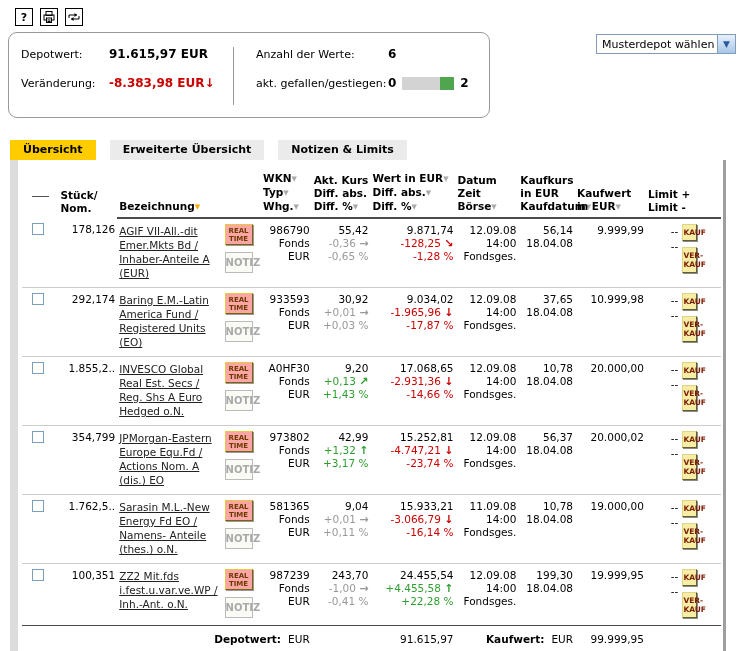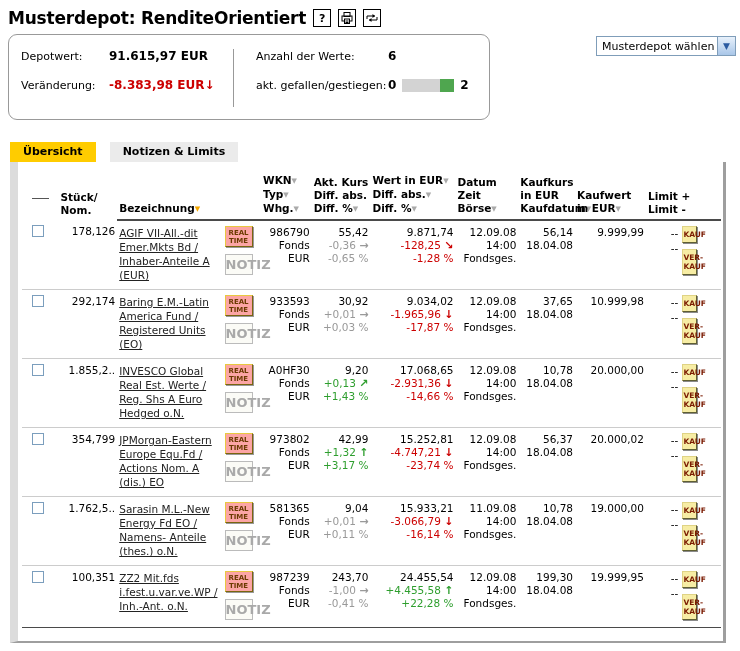--- a/index.html
+++ b/index.html
@@ -82,41 +82,40 @@
   .arr { font-weight: bold; font-size: 11px; }
   
   .rt-btn {
     width: 28px; background: #fca5a5; border: 1px solid;
     border-color: #E8C840 #79650F #79650F #E8C840; box-shadow: 1px 1px 0 #999;
     color: #6B3A00; font-size: 7px; font-weight: bold; line-height: 8px;
     text-align: center; padding: 2px 0 1px 0; cursor: pointer; margin-bottom: 7px;
   }
   .notiz-btn {
     width: 28px; background: #FBFBF6; border: 1px solid #BBBBBB; color: #A9A9A9;
-    font-size: 13px; font-weight: bold; text-align: center; padding: 3px 0; cursor: pointer;
+    font-size: 10px; font-weight: bold; text-align: center; padding: 3px 0; cursor: pointer;
   }
   .kauf-btn, .verkauf-btn {
     width: 15px; background: #F7EDA4; border: 1px solid;
     border-color: #DFD385 #5F5F33 #5F5F33 #DFD385; box-shadow: 1px 1px 0 #8A8A8A;
     color: #7A1A00; font-size: 7.5px; font-weight: bold; line-height: 9px;
     text-align: center; padding: 3px 0; cursor: pointer;
   }
   .kauf-btn { margin-bottom: 6px; }
   .limit-cell { line-height: 15px; }
   
   tr.total td { padding: 3px 2px 0 2px; }
   tr.total.firstline td { padding-top: 7px; }
   .tot-lbl { font-weight: bold; }
   .tot-cur { margin-left: 7px; }
 </style>
 </head>
 <body>
 
 <div class="title-row">
-  <span class="page-title">Musterdepot: RenditeOrientiert</span>
   <span class="icon-box">?</span>
   <span class="icon-box">
     <svg width="12" height="12" viewBox="0 0 12 12">
         <rect x="3" y="0.5" width="6" height="4" fill="none" stroke="#000"></rect>
         <rect x="1" y="4" width="10" height="5" fill="none" stroke="#000"></rect>
         <rect x="3.5" y="7" width="5" height="4.5" fill="#fff" stroke="#000"></rect>
         <line x1="4.5" y1="9" x2="7.5" y2="9" stroke="#000"></line>
         <line x1="4.5" y1="10.5" x2="7.5" y2="10.5" stroke="#000"></line>
       </svg>
   </span>
@@ -161,20 +160,21 @@
     </div>
   </div>
   <div class="depot-select">
     <span class="depot-select-text">Musterdepot wählen</span>
     <span class="depot-select-arrow">▼</span>
   </div>
 </div>
 
 <div class="tabs">
   <div class="tab active">Übersicht</div>
+  <div class="tab">Erweiterte Übersicht</div>
   <div class="tab">Notizen &amp; Limits</div>
 </div>
 
 <div class="panel">
 <table>
   <colgroup>
     <col class="c1">
         <col class="c2">
         <col class="c3">
         <col class="c4">
@@ -328,21 +328,21 @@
       <div class="verkauf-btn">
               <div>VER-</div>
               <div>KAUF</div>
             </div>
     </td>
   </tr>
 
   <tr class="data-row">
     <td><span class="checkbox"></span></td>
     <td class="ra">1.855,2..</td>
-    <td><a class="fund-link">INVESCO Global Real Est. Werte / Reg. Shs A Euro Hedged o.N.</a></td>
+    <td><a class="fund-link">INVESCO Global Real Est. Secs / Reg. Shs A Euro Hedged o.N.</a></td>
     <td>
       <div class="rt-btn">
               <div>REAL</div>
               <div>TIME</div>
             </div>
       <div class="notiz-btn">NOTIZ</div>
     </td>
     <td class="ra">
             <div>A0HF30</div>
             <div>Fonds</div>
@@ -521,20 +521,27 @@
           </td>
     <td>
       <div class="kauf-btn">KAUF</div>
       <div class="verkauf-btn">
               <div>VER-</div>
               <div>KAUF</div>
             </div>
     </td>
   </tr>
 
+  <tr class="total firstline">
+    <td colspan="5" class="ra"><span class="tot-lbl">Depotwert:</span><span class="tot-cur">EUR</span></td>
+    <td colspan="2" class="ra">91.615,97</td>
+    <td colspan="2" class="ra"><span class="tot-lbl">Kaufwert:</span><span class="tot-cur">EUR</span></td>
+    <td class="ra">99.999,95</td>
+    <td colspan="2"></td>
+  </tr>
   <tr class="total">
     <td colspan="5" class="ra"></td>
     <td colspan="2" class="ra t-neg"> </td>
     <td colspan="5"></td>
   </tr>
 
 </tbody>
     </table>
 </div>
 

